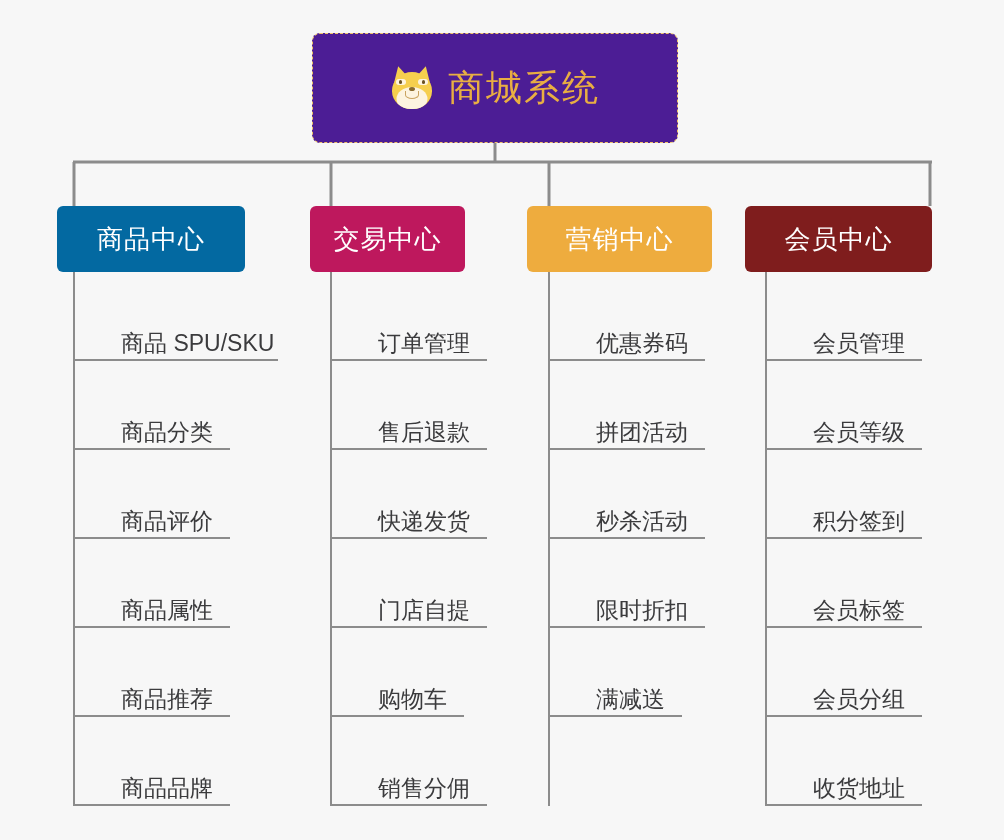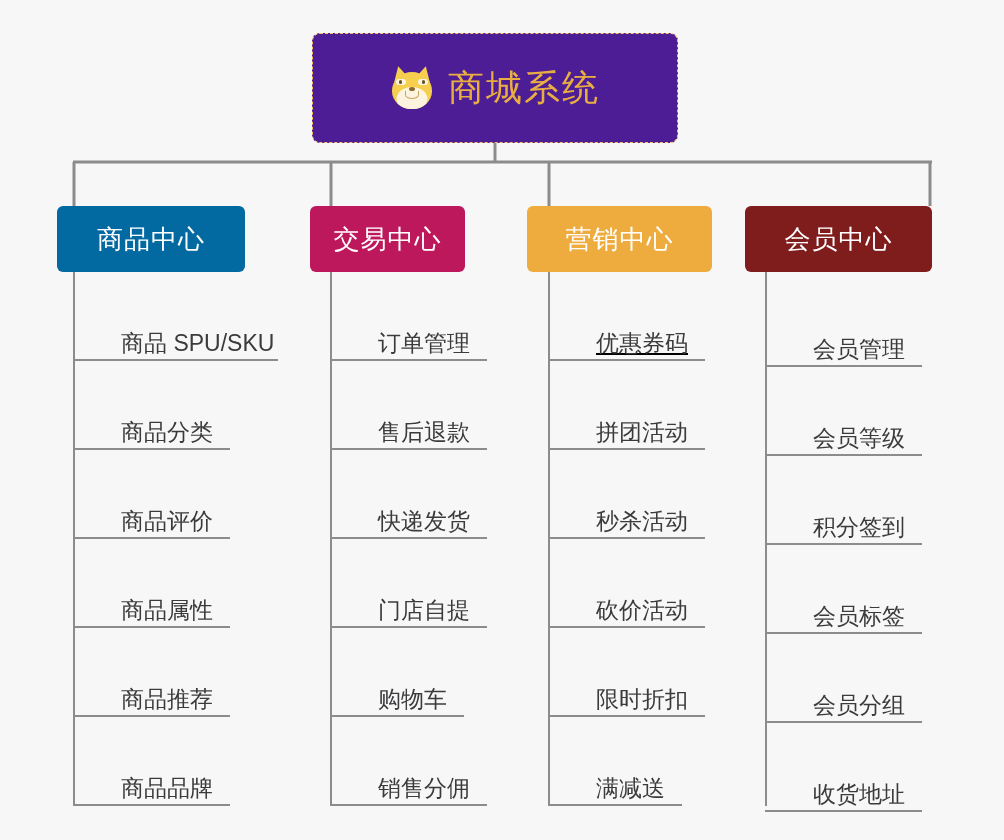--- a/index.html
+++ b/index.html
@@ -261,46 +261,43 @@
     <div class="leaf" style="width:157px;">
       <span class="leaf-label">销售分佣</span>
     </div>
   </div>
 
   <div class="category" style="left: 527px; width: 185px; background: rgb(238, 172, 62);">
     <span>营销中心</span>
   </div>
   <div class="branch" style="left:548px; width:157px;">
     <div class="spine" style="height:534px;"></div>
-    <div class="leaf" style="width:157px;text-decoration:underline;">
+    <div class="leaf" style="width:157px;">
       <span class="leaf-label">优惠券码</span>
     </div>
     <div class="leaf" style="width:157px;">
       <span class="leaf-label">拼团活动</span>
     </div>
     <div class="leaf" style="width:157px;">
       <span class="leaf-label">秒杀活动</span>
-    </div>
-    <div class="leaf" style="width:157px;">
-      <span class="leaf-label">砍价活动</span>
     </div>
     <div class="leaf" style="width:157px;">
       <span class="leaf-label">限时折扣</span>
     </div>
     <div class="leaf" style="width:134px;">
       <span class="leaf-label">满减送</span>
     </div>
   </div>
 
   <div class="category" style="left: 745px; width: 187px; background: #7f1d1d;">
     <span>会员中心</span>
   </div>
   <div class="branch" style="left:765px; width:157px;">
     <div class="spine" style="height:534px;"></div>
-    <div class="leaf" style="width:157px;margin-top:6px;">
+    <div class="leaf" style="width:157px;">
       <span class="leaf-label">会员管理</span>
     </div>
     <div class="leaf" style="width:157px;">
       <span class="leaf-label">会员等级</span>
     </div>
     <div class="leaf" style="width:157px;">
       <span class="leaf-label">积分签到</span>
     </div>
     <div class="leaf" style="width:157px;">
       <span class="leaf-label">会员标签</span>

